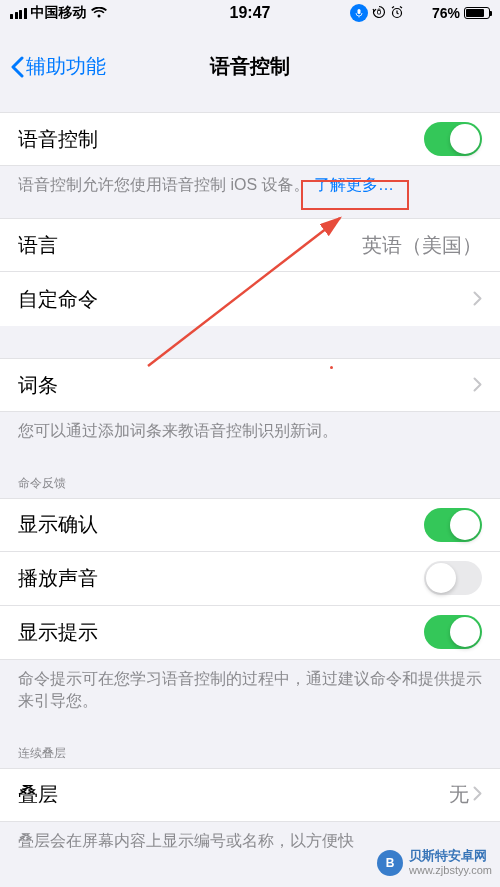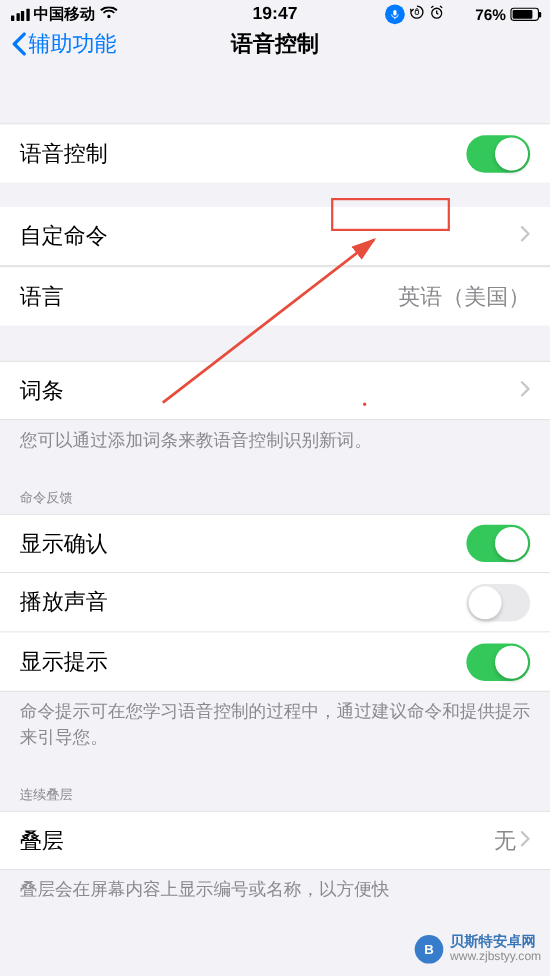--- a/index.html
+++ b/index.html
@@ -36,21 +36,21 @@
     .mic-circle svg { width: 10px; height: 10px; }
     .alarm-icon svg, .rotation-icon svg { width: 14px; height: 14px; }
     .battery-pct { font-size: 14px; margin-left: 24px; }
     .battery { width: 26px; height: 12px; border: 1px solid #000; border-radius: 3px; position: relative; display: flex; align-items: center; }
     .battery::after { content: ''; position: absolute; right: -3px; width: 2px; height: 5px; background: #000; border-radius: 0 1px 1px 0; }
     .battery-fill { height: 8px; background: #000; margin-left: 1px; border-radius: 1px; }
 
     .nav-bar {
       height: 54px;
       display: flex;
-      align-items: flex-start;
+      align-items: flex-end;
       padding: 0 10px;
       background: #f2f2f7;
       position: relative;
     }
     .nav-back {
       display: flex;
       align-items: center;
       color: #007aff;
       font-size: 20px;
       gap: 2px;
@@ -210,34 +210,38 @@
   <div class="nav-title">语音控制</div>
 </div>
 
 <div class="group">
   <div class="cell group-top-border">
     <span>语音控制</span>
     <div class="switch on">
         <div class="knob"></div>
       </div>
   </div>
+  <div class="footer-text">
+    <span>语音控制允许您使用语音控制 iOS 设备。</span>
+    <span class="link">了解更多…</span>
+  </div>
 </div>
 
 <div class="group tight-top">
+  <div class="cell group-top-border">
+    <span>语言</span>
+    <span class="cell-value">英语（美国）</span>
+  </div>
   <div class="cell">
     <span>自定命令</span>
     <span class="chevron">
       <svg viewBox="0 0 9 15">
           <path d="M1.5 1.5l6 6-6 6" stroke="#c6c6c9" stroke-width="2" fill="none" stroke-linecap="round" stroke-linejoin="round"></path>
         </svg>
     </span>
-  </div>
-  <div class="cell group-top-border">
-    <span>语言</span>
-    <span class="cell-value">英语（美国）</span>
   </div>
 </div>
 
 <div class="group">
   <div class="cell group-top-border">
     <span>词条</span>
     <span class="chevron">
       <svg viewBox="0 0 9 15">
           <path d="M1.5 1.5l6 6-6 6" stroke="#c6c6c9" stroke-width="2" fill="none" stroke-linecap="round" stroke-linejoin="round"></path>
         </svg>

